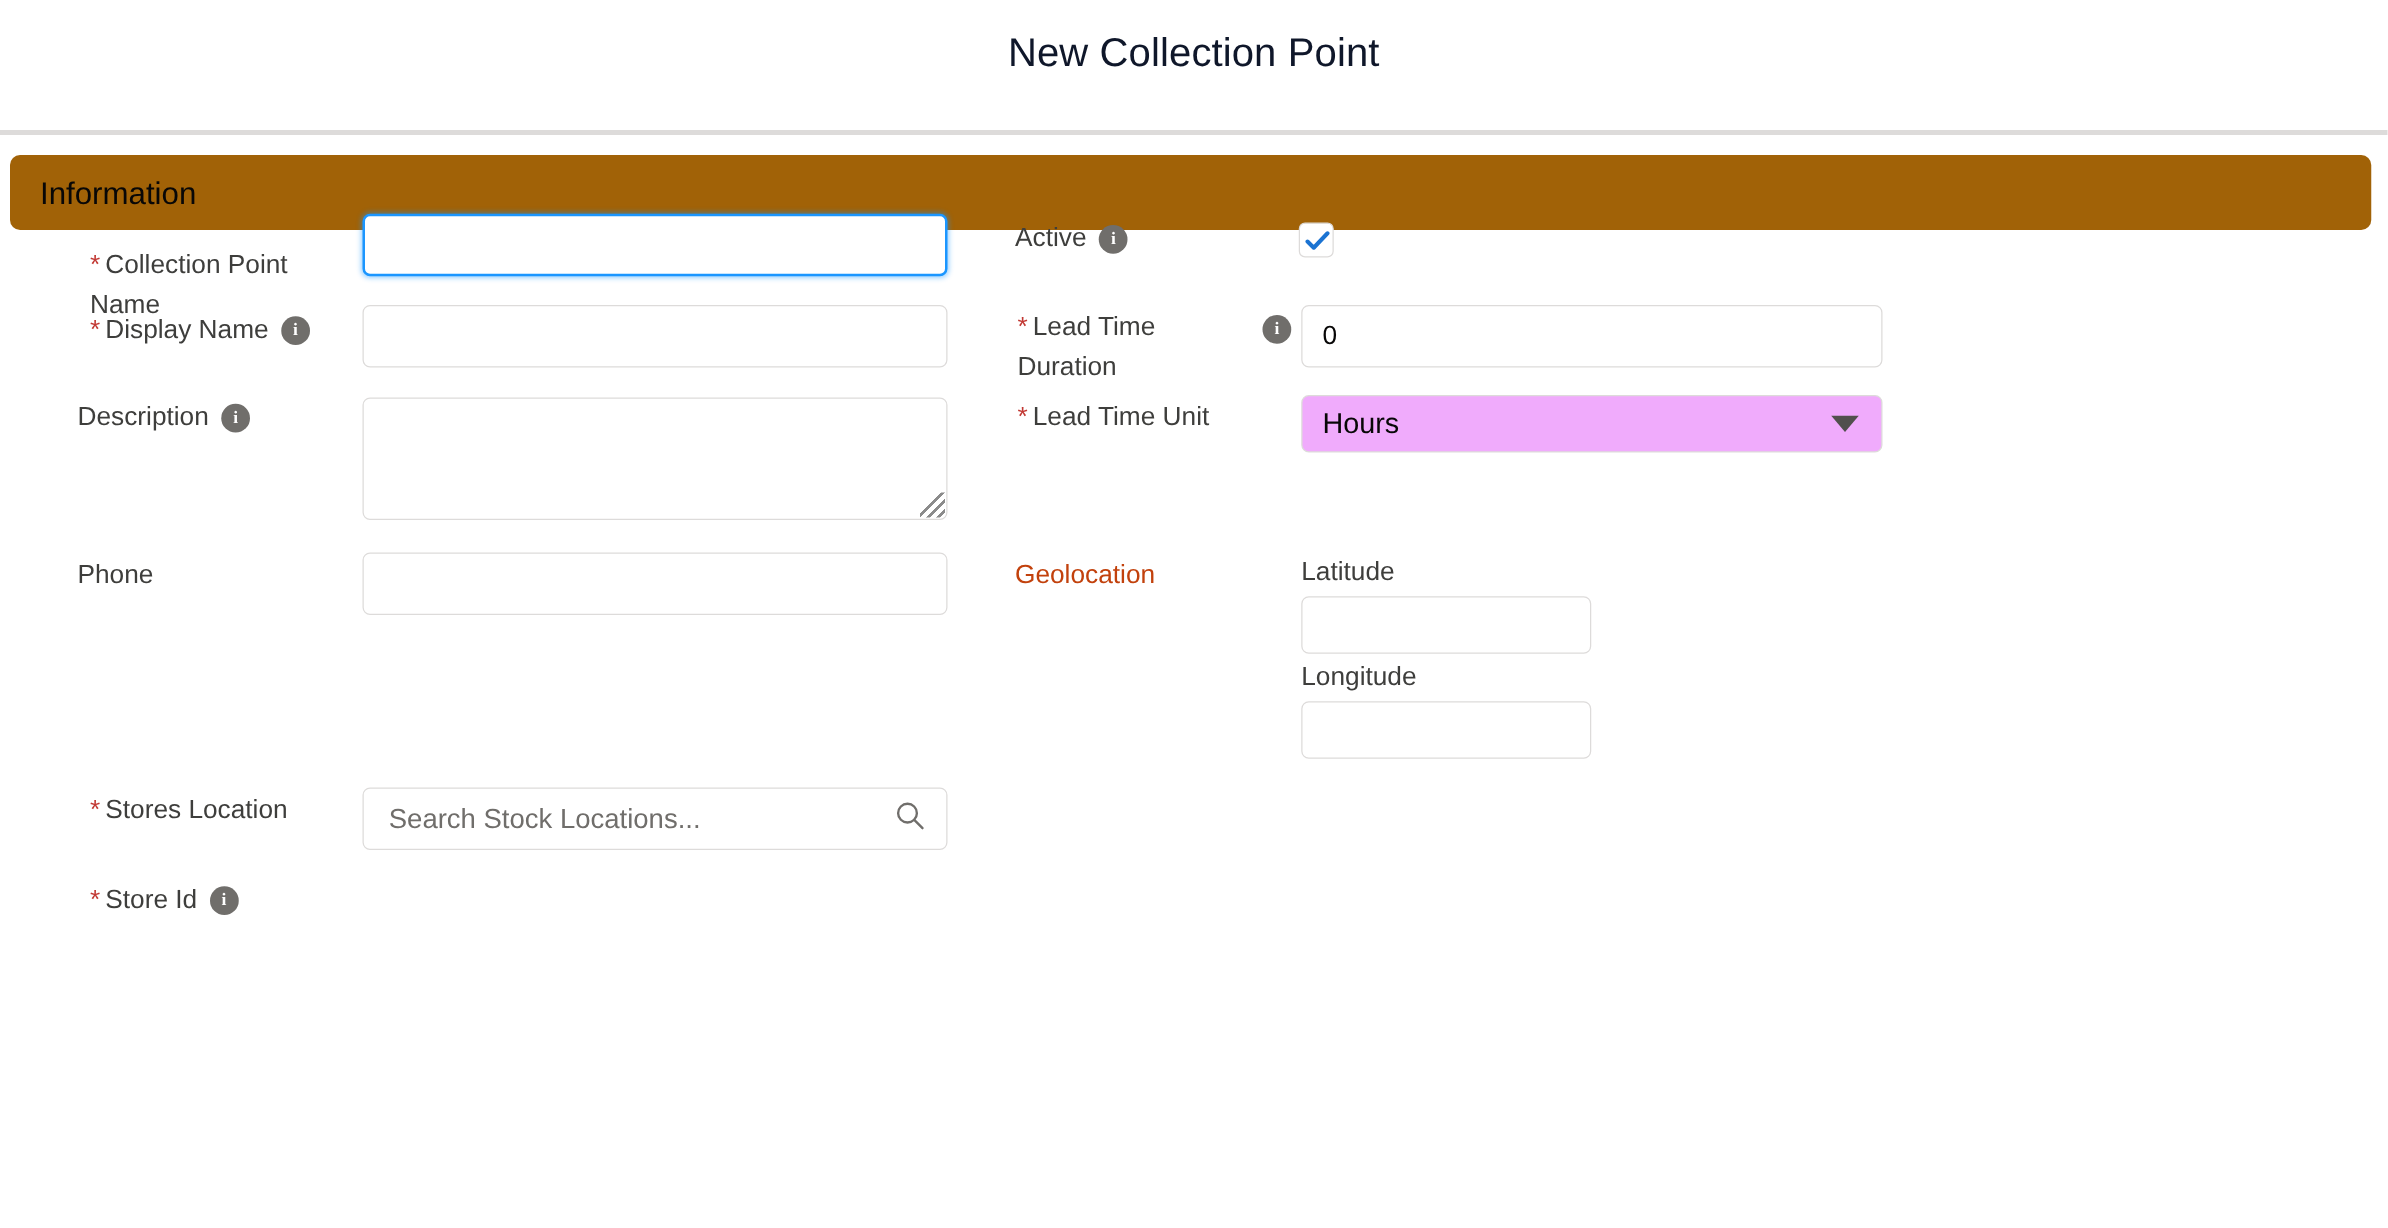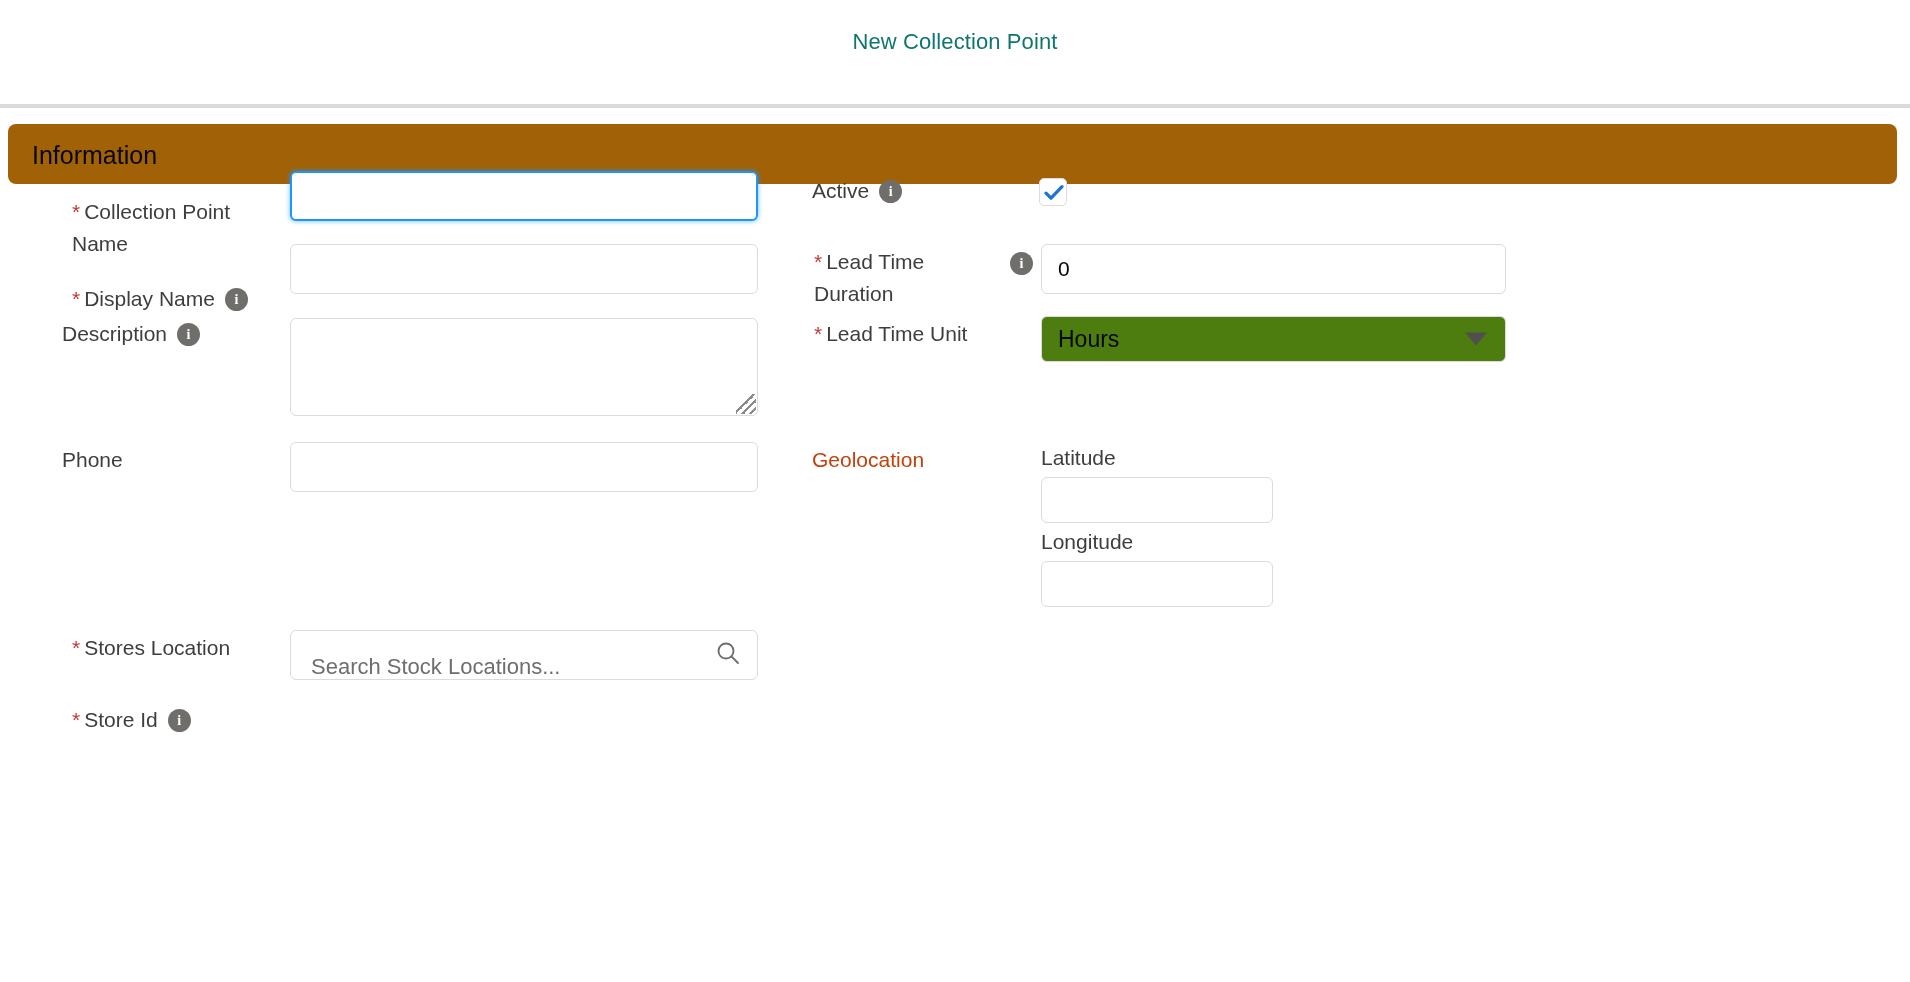--- a/index.html
+++ b/index.html
@@ -17,24 +17,24 @@
     position: absolute;
     left: 0; top: 0;
     width: 1910px; height: 106px;
     background: #ffffff;
   }
   .page-title {
     position: absolute;
     left: 0; top: 22px;
     width: 1910px;
     text-align: center;
-    font-size: 22px;
+    font-size: 32px;
     font-weight: 400;
     letter-spacing: 0.1px;
-    color: #0f766e;
+    color: #0f172a;
     line-height: 40px;
   }
   .header-divider {
     position: absolute;
     left: 0; top: 104px;
     width: 1910px; height: 4px;
     background: #dddbda;
   }
 
   
@@ -129,21 +129,21 @@
     pointer-events: none;
     background:
       linear-gradient(135deg, transparent 0 42%, #8b8b8b 42% 50%, transparent 50% 100%),
       linear-gradient(135deg, transparent 0 62%, #8b8b8b 62% 70%, transparent 70% 100%),
       linear-gradient(135deg, transparent 0 82%, #8b8b8b 82% 90%, transparent 90% 100%);
   }
 
   
   .select-wrap {
     position: absolute;
-    background: #4d7c0f;
+    background: #f0abfc;
     border: 1px solid #dddbda;
     border-radius: 6px;
   }
   .select-value {
     position: absolute;
     left: 16px; top: 50%;
     transform: translateY(-50%);
     font-size: 23px;
     color: #080707;
   }
@@ -169,21 +169,21 @@
 
   
   .lookup {
     position: absolute;
     background: #ffffff;
     border: 1px solid #dddbda;
     border-radius: 6px;
   }
   .lookup-input {
     position: absolute;
-    left: 0; top: 12px;
+    left: 0; top: 0;
     width: 100%; height: 100%;
     border: none;
     background: transparent;
     outline: none;
     font-size: 22px;
     font-family: "Liberation Sans", sans-serif;
     color: #080707;
     padding: 0 56px 0 20px;
   }
   .lookup-input::placeholder { color: #706e6b; opacity: 1; }
@@ -206,21 +206,21 @@
   <div class="section-header-label">Information</div>
 </div>
 
 <div class="form-body">
 
   <div class="field-label" style="left:72px; top:0px; width:210px;">
     <span class="req-star">*</span><span>Collection Point Name</span>
   </div>
   <input class="txt-input focused" type="text" style="left: 290px; top: -25px; width: 468px; height: 50px;" placeholder="">
 
-  <div class="field-label" style="left:72px; top:52px;margin-top:35px;">
+  <div class="field-label" style="left:72px; top:52px;">
     <span class="req-star">*</span><span>Display Name</span><i class="info-icon">i</i>
   </div>
   <input class="txt-input" type="text" style="left: 290px; top: 48px; width: 468px; height: 50px;" placeholder="">
 
   <div class="field-label" style="left:62px; top:122px;">
     <span>Description</span><i class="info-icon">i</i>
   </div>
   <textarea class="txt-area" style="left: 290px; top: 122px; width: 468px; height: 98px;" placeholder=""></textarea>
   <div class="resize-grip" style="left:736px; top:198px;"></div>
 

